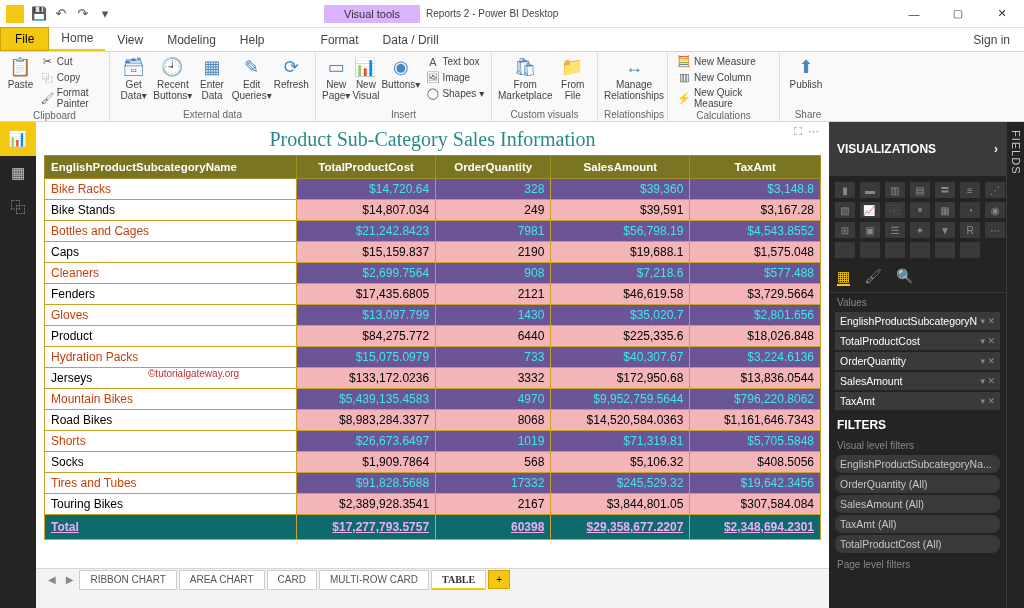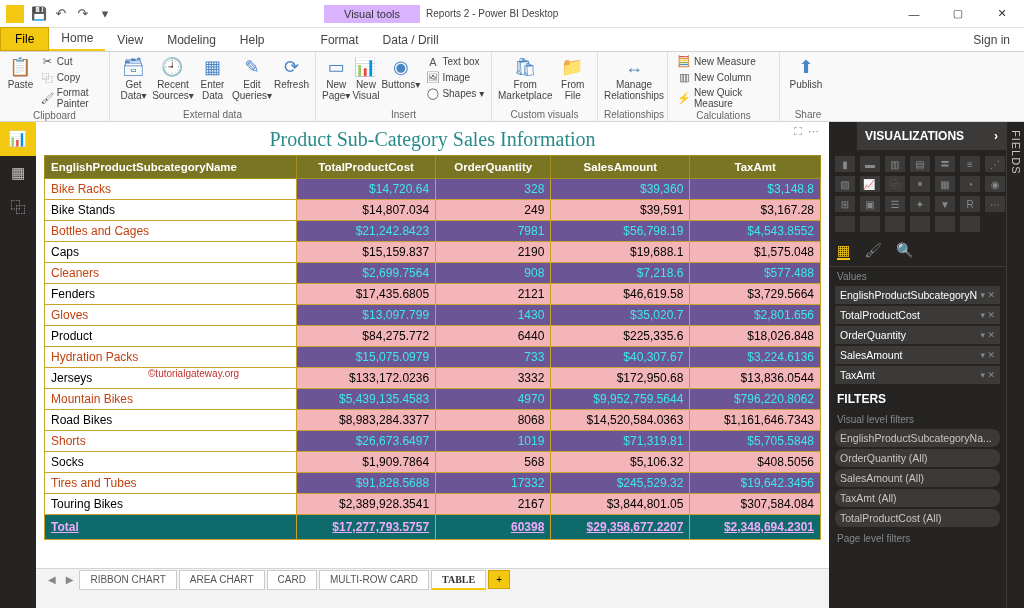--- a/index.html
+++ b/index.html
@@ -65,21 +65,21 @@
 .pagetabs .nav { color: #888; cursor: pointer; padding: 0 4px; }
 .pagetabs .pt { background: #fff; border: 1px solid #ccc; padding: 3px 10px; color: #555; cursor: pointer; }
 .pagetabs .pt.active { background: #fff; border-bottom: 2px solid #f2c811; font-weight: 600; color: #333; font-family: Liberation Serif, serif; }
 .pagetabs .add { background: #f2c811; border: 1px solid #d5a100; width: 22px; text-align: center; cursor: pointer; padding: 3px 0; }
 
 
 .rightpanes { position: absolute; right: 0; top: 122px; width: 195px; bottom: 0; display: flex; }
 .vizpane { width: 177px; background: #252423; color: #c8c6c4; font-size: 11px; overflow: hidden; display: flex; flex-direction: column; }
 .fieldstack { width: 18px; background: #252423; border-left: 1px solid #3b3a39; display: flex; align-items: flex-start; justify-content: center; }
 .fieldstack span { writing-mode: vertical-rl; color: #c8c6c4; font-size: 11px; padding-top: 8px; letter-spacing: 1px; }
-.panehdr { background: #3b3a39; color: #fff; padding: 7px 8px; font-weight: 600; font-size: 12px; display: flex; align-items: center; justify-content: space-between; margin-left: 28px; }
+.panehdr { background: #3b3a39; color: #fff; padding: 20px 8px; font-weight: 600; font-size: 12px; display: flex; align-items: center; justify-content: space-between; }
 .vizgallery { padding: 6px; display: grid; grid-template-columns: repeat(7, 20px); gap: 4px 5px; }
 .vizgallery div { width: 20px; height: 16px; background: #3b3a39; cursor: pointer; display: flex; align-items: center; justify-content: center; font-size: 10px; color: #888; }
 .panetabs { display: flex; gap: 14px; padding: 4px 8px 6px; border-bottom: 1px solid #3b3a39; }
 .panetabs span { cursor: pointer; font-size: 14px; color: #888; }
 .panetabs span.active { color: #f2c811; border-bottom: 2px solid #f2c811; }
 .sectionhdr { padding: 4px 8px; font-size: 10px; color: #888; }
 .fielditem { display: flex; align-items: center; justify-content: space-between; background: #3b3a39; margin: 0 6px 2px; padding: 3px 5px; font-size: 10.5px; color: #fff; cursor: pointer; }
 .fielditem .r { color: #888; font-size: 9px; display: flex; gap: 5px; align-items: center; }
 .filterhdr { padding: 6px 8px 4px; color: #fff; font-weight: 600; font-size: 12px; }
 .filteritem { background: #3b3a39; margin: 0 6px 2px; padding: 3px 5px; font-size: 10.5px; color: #c8c6c4; cursor: pointer; border-radius: 8px; }
@@ -141,21 +141,21 @@
     <div class="lbl">Clipboard</div>
   </div>
   <div class="ribgroup" style="width:206px">
     <div class="top">
       <div class="bigbtn">
           <div class="ic">🗃</div>
           <div class="t"><span>Get Data</span>▾</div>
         </div>
       <div class="bigbtn">
           <div class="ic">🕘</div>
-          <div class="t"><span>Recent Sources</span>▾</div>
+          <div class="t"><span>Recent Buttons</span>▾</div>
         </div>
       <div class="bigbtn">
           <div class="ic">▦</div>
           <div class="t">Enter Data</div>
         </div>
       <div class="bigbtn">
           <div class="ic">✎</div>
           <div class="t"><span>Edit Queries</span>▾</div>
         </div>
       <div class="bigbtn">

